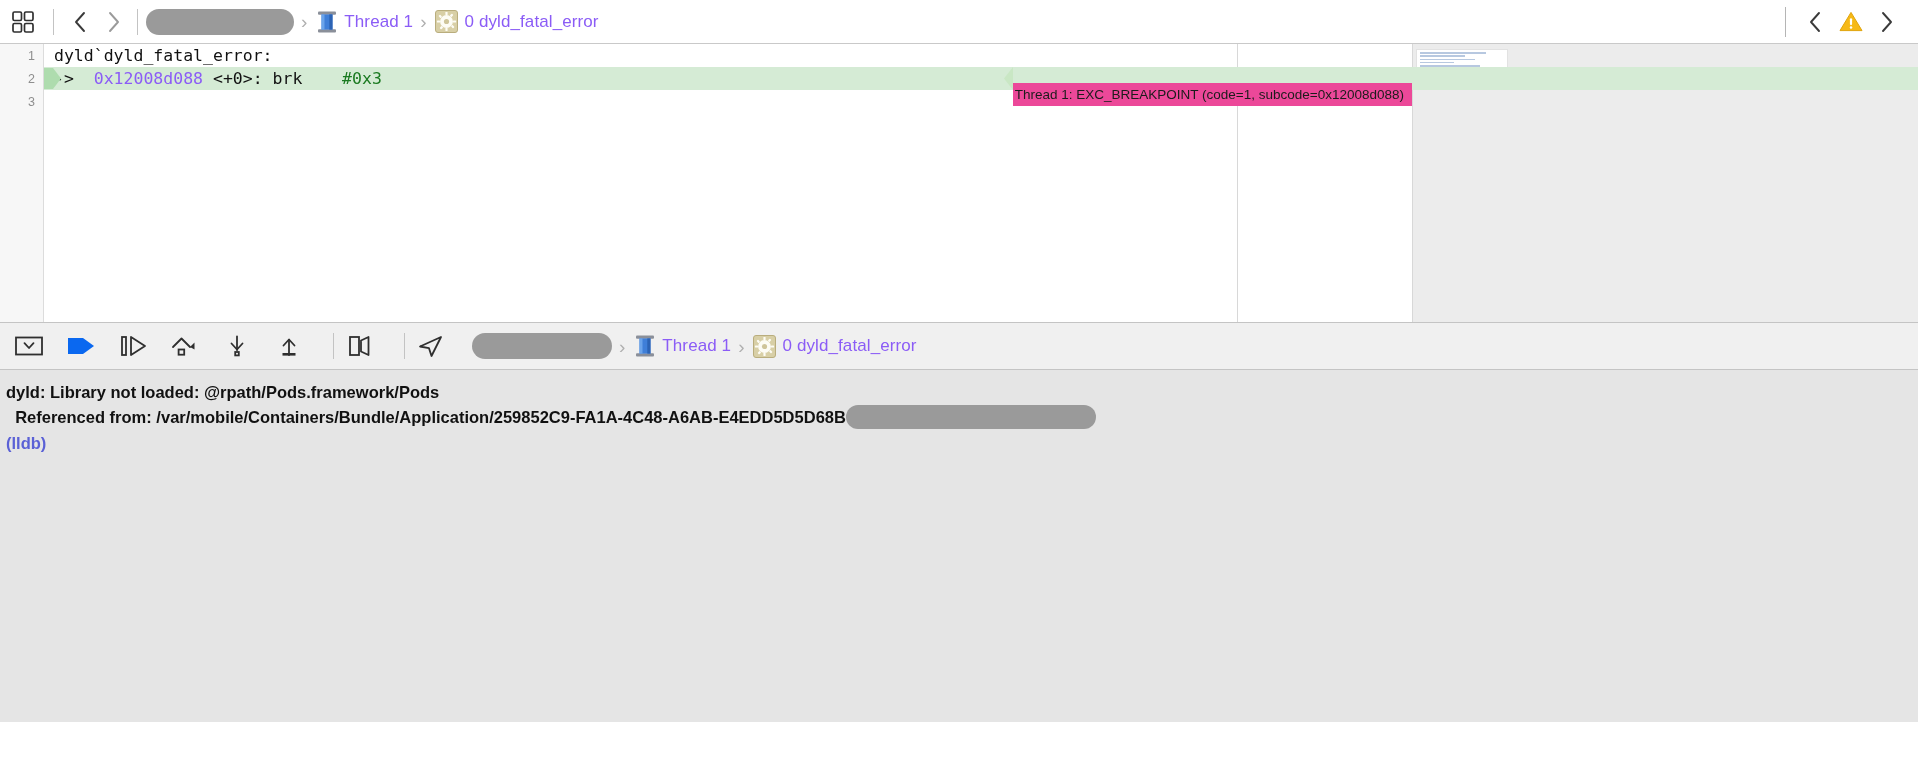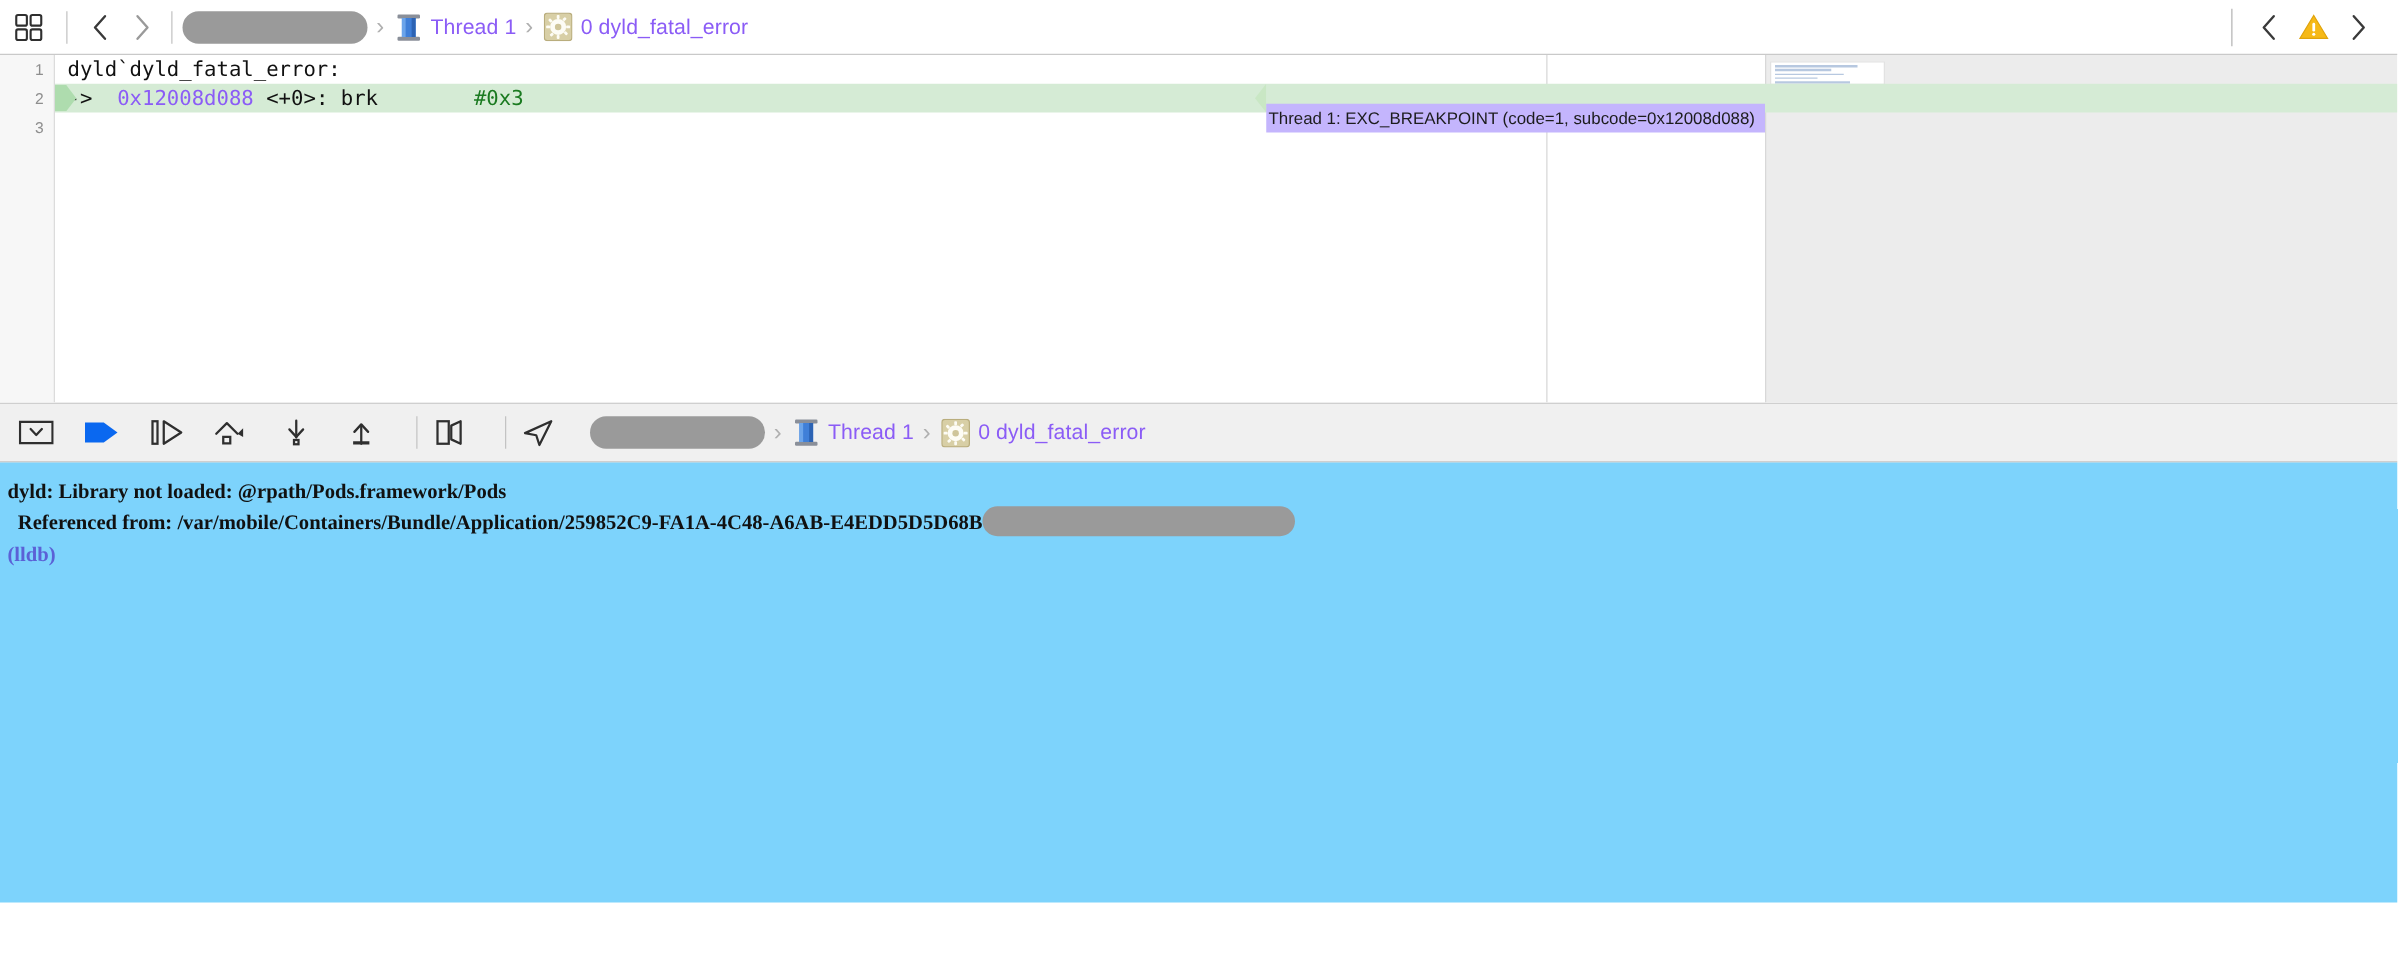--- a/index.html
+++ b/index.html
@@ -165,21 +165,21 @@
     z-index: 3;
   }
   .ctext {
     position: relative;
     z-index: 2;
     white-space: pre;
     padding-left: 10px;
     color: #111111;
   }
   .tok-addr { color: #8b5cf6; }
-  .tok-imm  { color: #1a7a20; margin-left: 37px; }
+  .tok-imm  { color: #1a7a20; }
 
   .annot {
     position: absolute;
     z-index: 4;
     height: 23px;
     display: flex;
     align-items: center;
     font-family: "Liberation Sans", sans-serif;
     font-size: 13.5px;
     color: #1c1c1c;
@@ -253,25 +253,25 @@
     flex: 0 0 auto;
   }
   .dbg-pill {
     width: 140px;
     margin-left: 6px;
   }
 
   
   .console {
     position: relative;
-    background: #7dd3fc;
+    background: #e5e5e5;
     padding: 10px 0 0 6px;
     height: 352px;
     box-sizing: border-box;
-    font-family: Liberation Serif, serif;
+    font-family: Liberation Sans, sans-serif;
     font-size: 16.5px;
     font-weight: bold;
     line-height: 25px;
     color: #111111;
   }
   .cons-line { white-space: pre; position: relative; }
   .cons-prompt { color: #5b61d6; }
   .cons-redact {
     display: inline-block;
     vertical-align: middle;
@@ -416,21 +416,21 @@
         <span class="ctext"></span>
       </div>
     </div>
 
   <div class="annot" id="exception-annotation" style="top: 23px; right: 506px;">
     <span class="annot-tip">
       <svg width="9" height="23" viewBox="0 0 9 23" aria-hidden="true">
         <path d="M9 0 L0 11.5 L9 23 Z" fill="#c9e7c4"></path>
       </svg>
     </span>
-    <span class="annot-body" style="background: #c4b5fd; margin-top: 32px;">Thread 1: EXC_BREAKPOINT (code=1, subcode=0x12008d088)</span>
+    <span class="annot-body" style="background: #ec4899; margin-top: 32px;">Thread 1: EXC_BREAKPOINT (code=1, subcode=0x12008d088)</span>
   </div>
 </div>
 
 <div class="debugbar">
 
   <span class="dbg-icon">
     <svg width="28" height="22" viewBox="0 0 28 22" aria-hidden="true">
       <rect x="1" y="2.5" width="26" height="17" fill="none" stroke="#2f2f2f" stroke-width="1.8"></rect>
       <path d="M9.5 8.2 L14 13 L18.5 8.2" fill="none" stroke="#2f2f2f" stroke-width="1.8" stroke-linecap="round" stroke-linejoin="round"></path>
     </svg>

